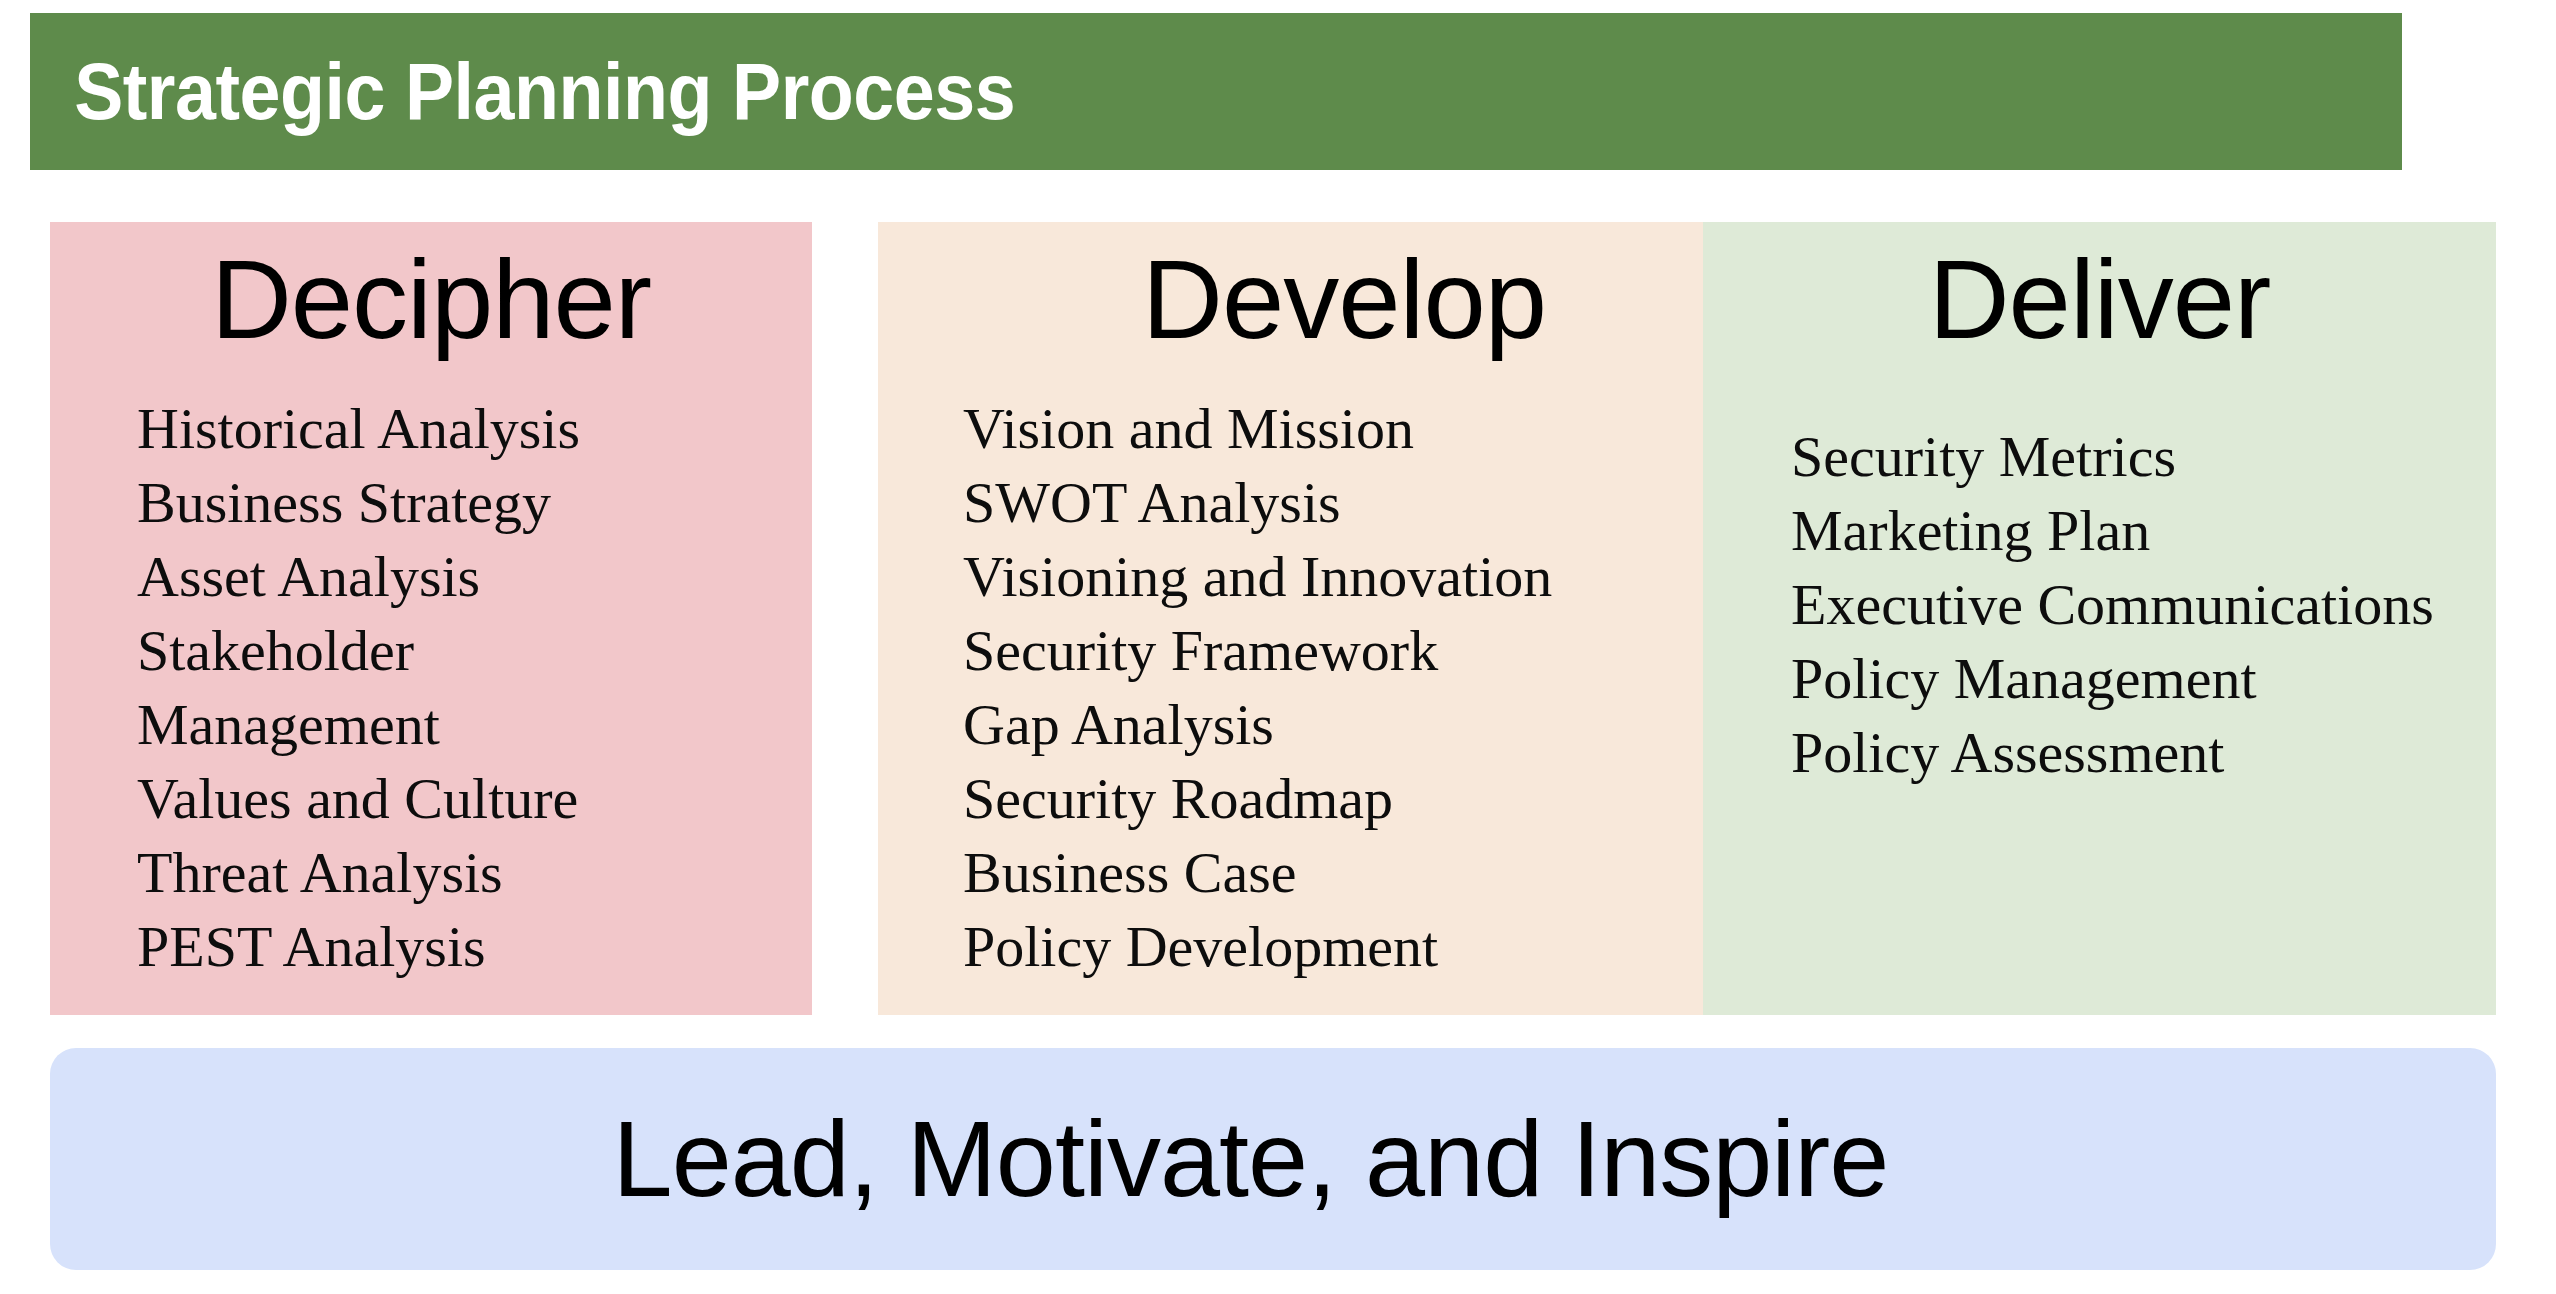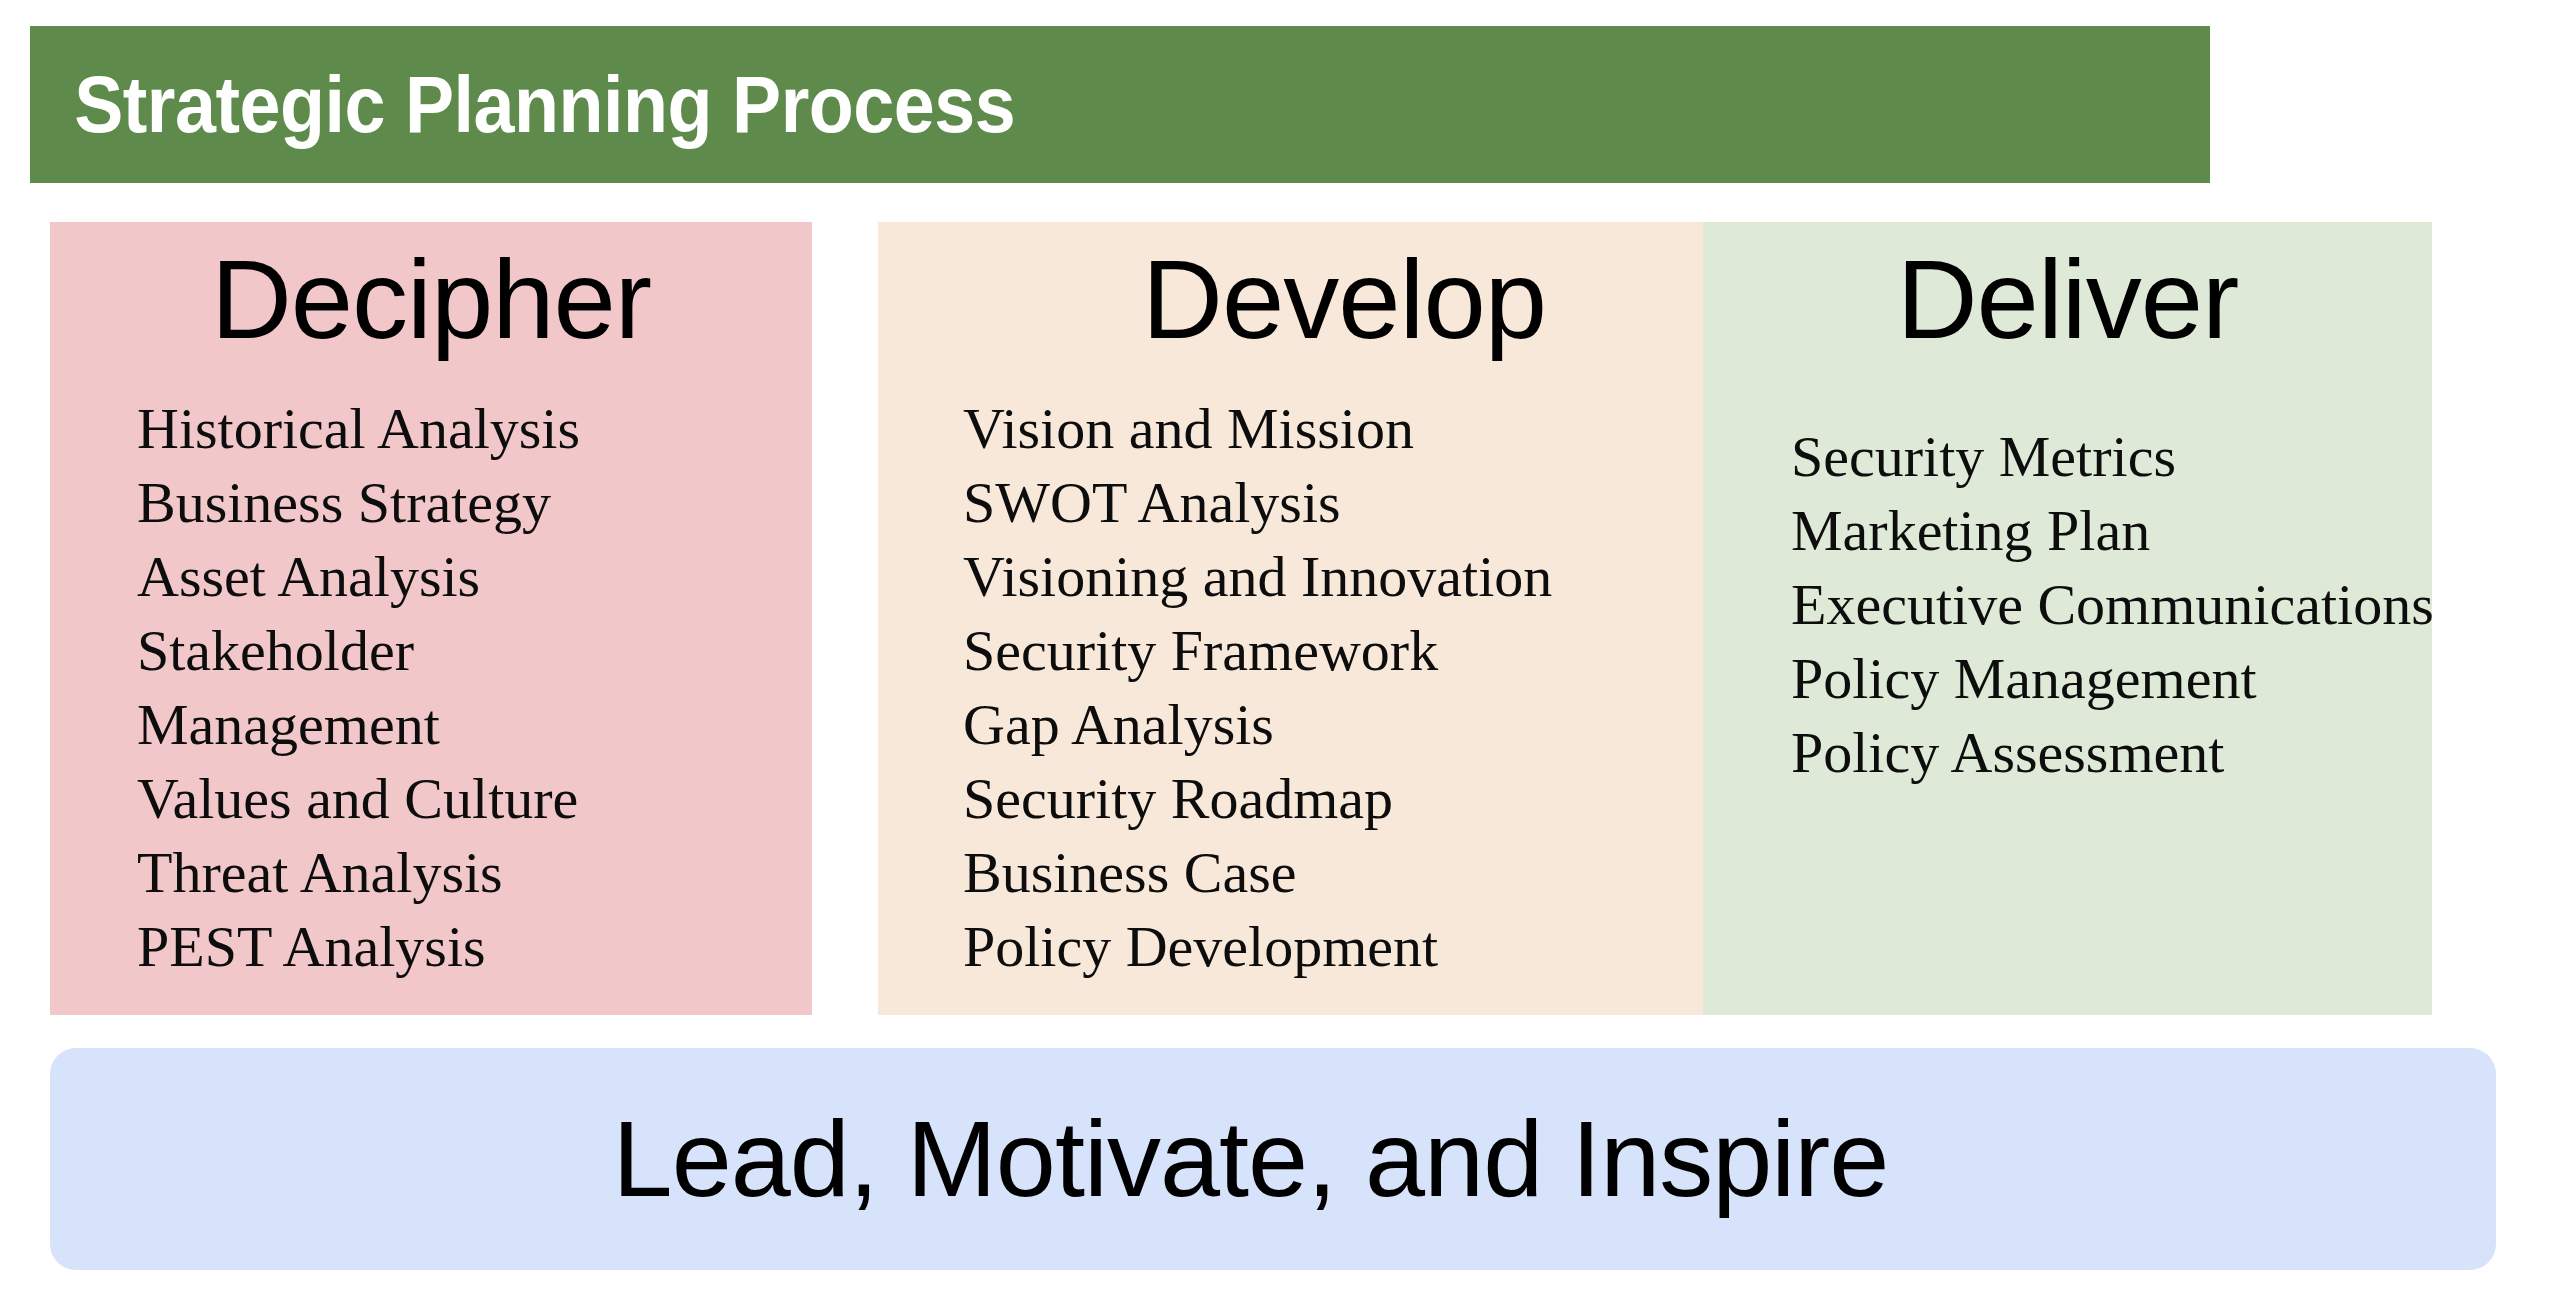--- a/index.html
+++ b/index.html
@@ -13,22 +13,22 @@
     position: relative;
     overflow: hidden;
     font-family: "Liberation Sans", sans-serif;
     -webkit-font-smoothing: antialiased;
   }
 
   
   #title-banner {
     position: absolute;
     left: 30px;
-    top: 26px;
-    width: 2180px;
+    top: 13px;
+    width: 2372px;
     height: 157px;
     background: #5E8B4B;
     box-sizing: border-box;
     display: flex;
     align-items: center;
   }
   #title-text {
     color: #ffffff;
     font-family: "Liberation Sans Narrow", "Liberation Sans", sans-serif;
     font-weight: bold;
@@ -51,21 +51,21 @@
   }
   .phase-col {
     position: absolute;
     top: 0;
     height: 793px;
     box-sizing: border-box;
     overflow: hidden;
   }
   #col-decipher { left: 0px;    width: 762px; background: #F2C7CA; }
   #col-develop  { left: 828px;  width: 932px; background: #F8E8DA; }
-  #col-deliver  { left: 1653px; width: 729px; background: #DEEAD7; }
+  #col-deliver  { left: 1653px; width: 793px; background: #DEEAD7; }
 
   .phase-heading {
     text-align: center;
     font-family: "Liberation Sans", sans-serif;
     font-weight: 400;
     font-size: 112px;
     line-height: 1;
     color: #000000;
     margin: 0;
     padding-top: 22px;

